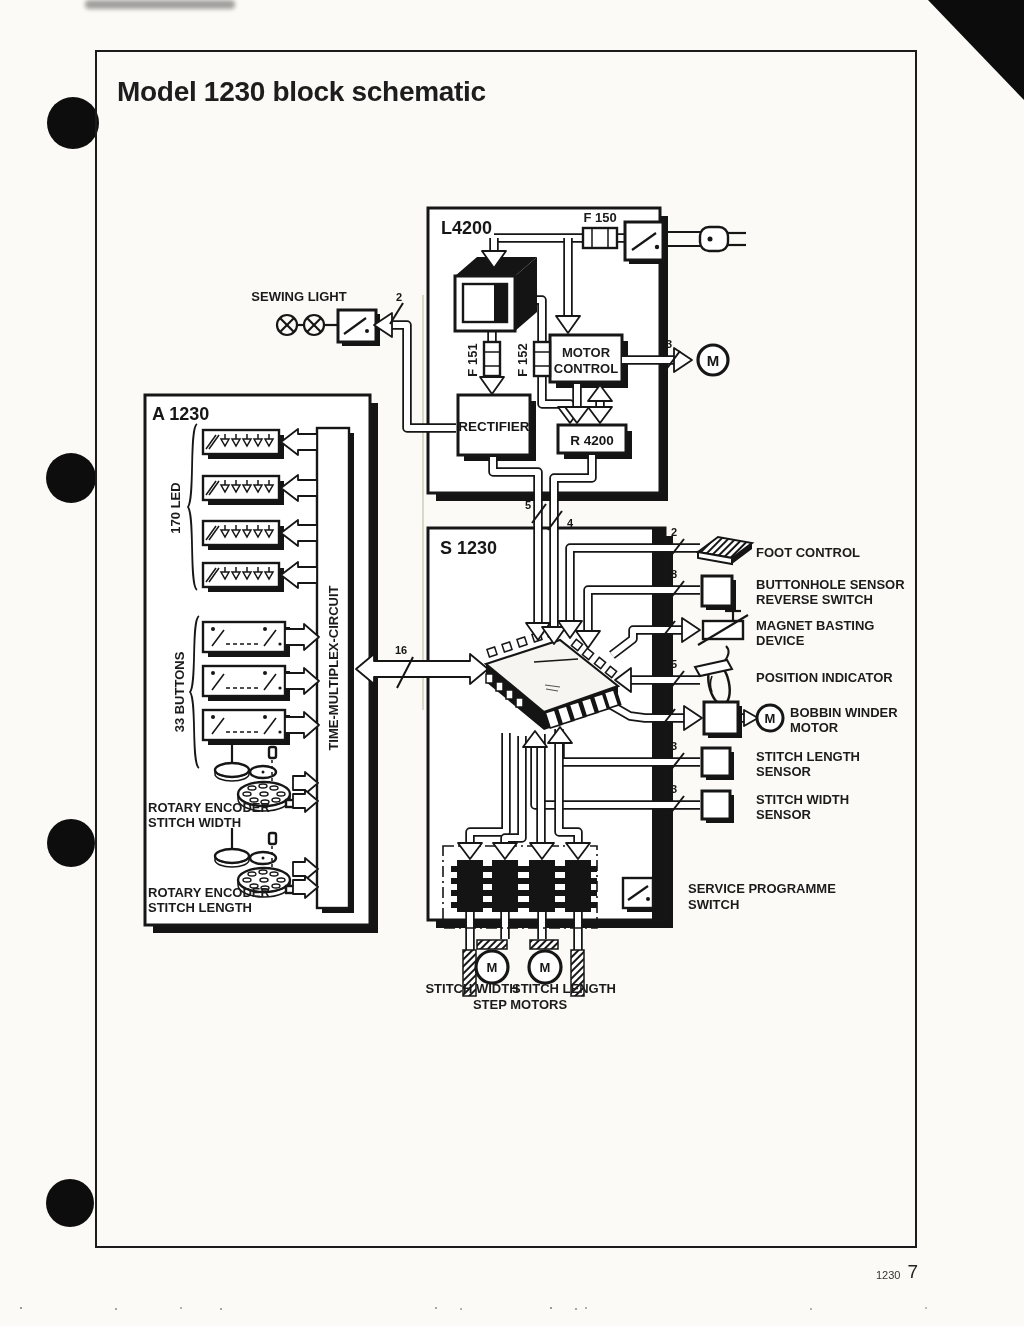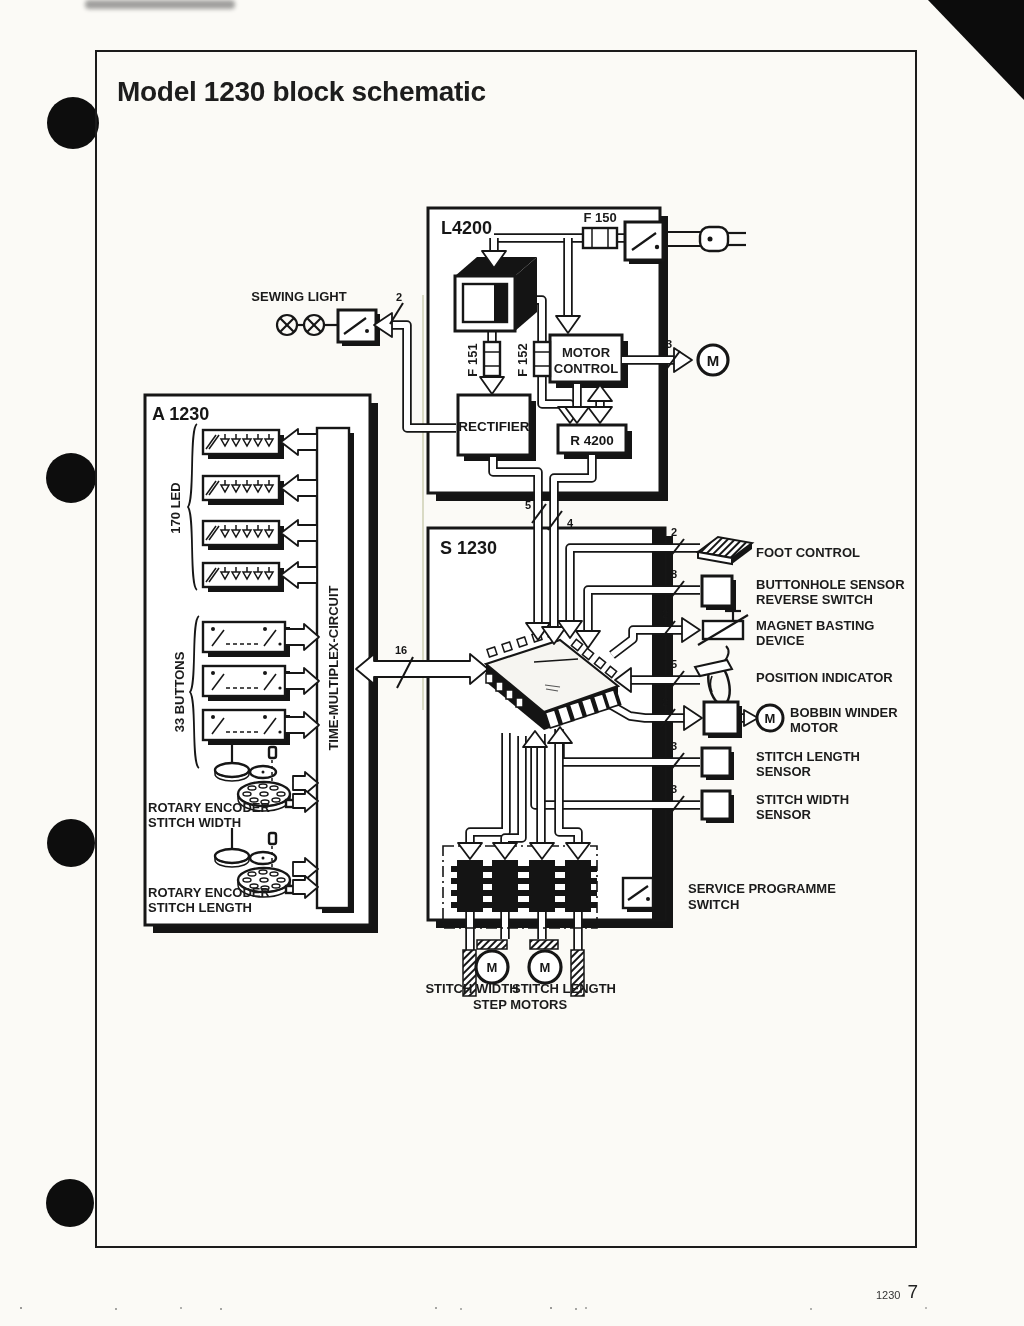--- a/index.html
+++ b/index.html
@@ -11,21 +11,21 @@
           clip-path:polygon(0 0,100% 0,100% 100%);}
   .hole{position:absolute;background:#0d0d0d;border-radius:50%;}
   .hole1{left:47px;top:97px;width:52px;height:52px;}
   .hole2{left:46px;top:453px;width:50px;height:50px;}
   .hole3{left:47px;top:819px;width:48px;height:48px;}
   .hole4{left:46px;top:1179px;width:48px;height:48px;}
   .frame{position:absolute;left:95px;top:50px;width:818px;height:1194px;
          border:2.5px solid #1b1b1b;background:transparent;}
   .title{position:absolute;left:117px;top:76px;margin:0;font-size:28px;font-weight:bold;
          letter-spacing:-.3px;color:#1d1d1d;}
-  .footer{position:absolute;left:876px;top:1261px;display:flex;align-items:flex-end;gap:7px;margin-top:20px;}
+  .footer{position:absolute;left:876px;top:1261px;display:flex;align-items:flex-end;gap:7px;}
   .footer .code{font-size:11px;color:#333;padding-bottom:2px;}
   .footer .pg{font-size:19px;color:#222;}
   .scanline{position:absolute;left:422px;top:295px;width:1.5px;height:415px;
             background:rgba(128,138,68,.28);}
   .specks{position:absolute;left:20px;top:1307px;width:2px;height:2px;background:rgba(40,40,40,.45);
           box-shadow:95px 1px rgba(40,40,40,.4),160px 0 rgba(40,40,40,.35),200px 1px rgba(40,40,40,.4),
           415px 0 rgba(40,40,40,.4),440px 1px rgba(40,40,40,.35),530px 0 rgba(40,40,40,.45),
           555px 1px rgba(40,40,40,.4),565px 0 rgba(40,40,40,.35),790px 1px rgba(40,40,40,.35),
           905px 0 rgba(40,40,40,.3);}
   svg{position:absolute;left:0;top:0;}

